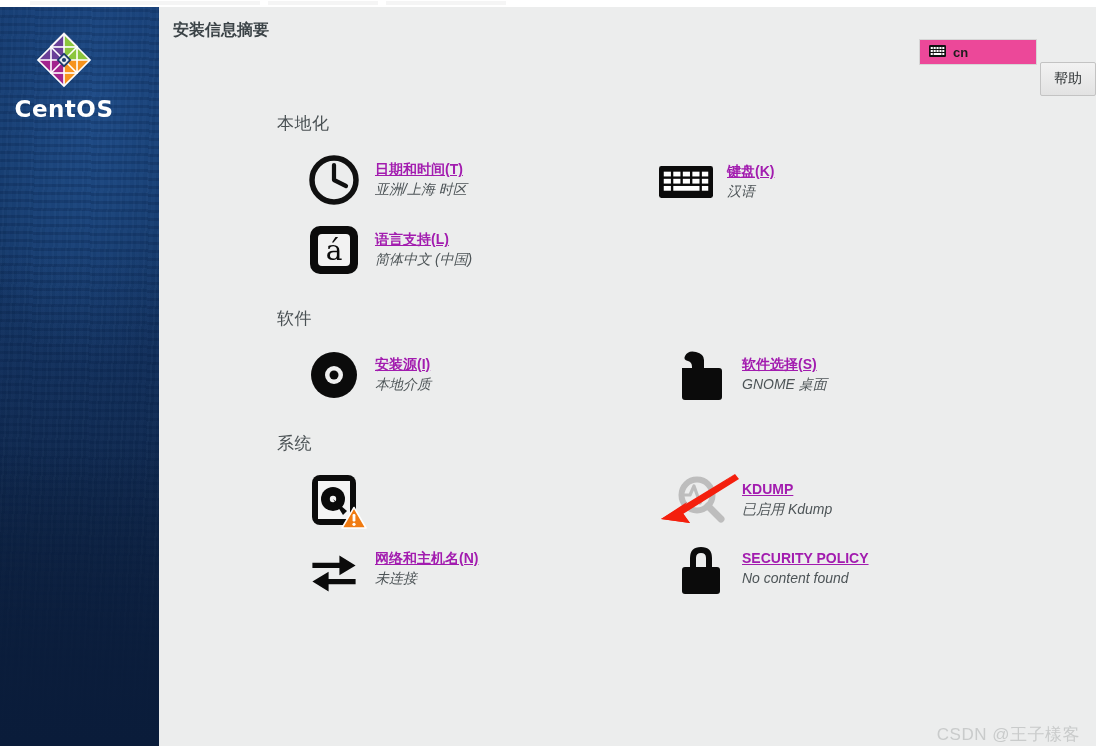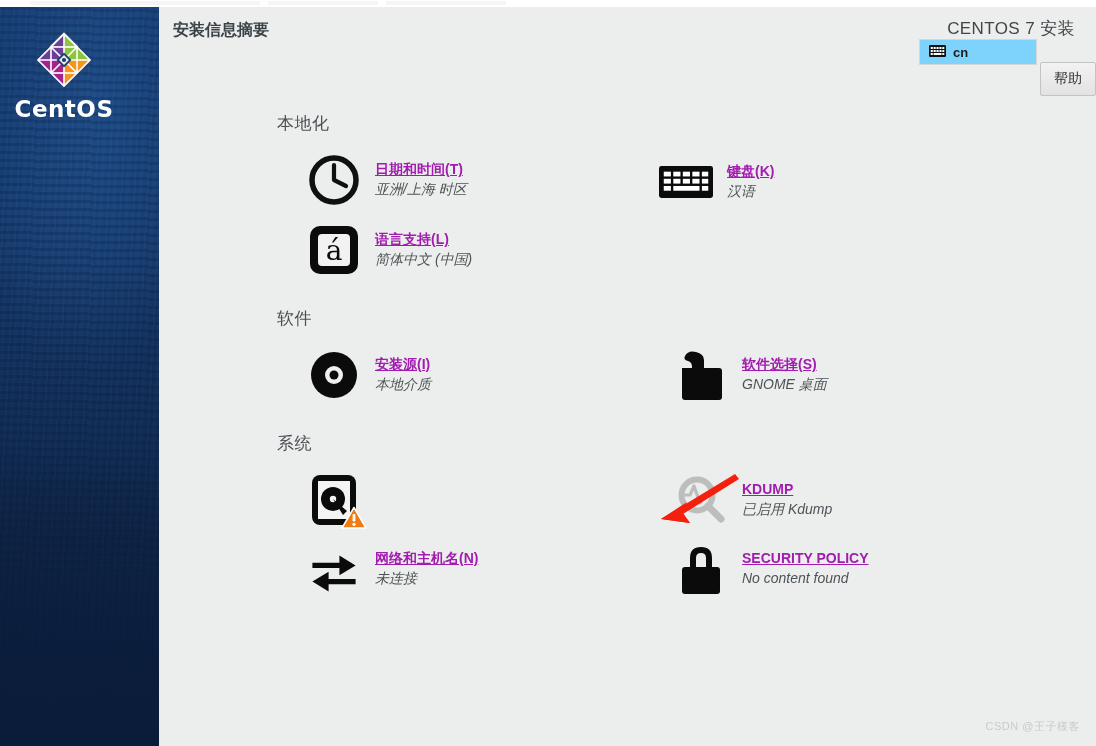--- a/index.html
+++ b/index.html
@@ -127,21 +127,21 @@
     position: absolute;
     right: 0;
     top: 32px;
     height: 26px;
     display: flex;
     align-items: stretch;
   }
   .kbd-indicator {
     width: 118px;
     height: 26px;
-    background: #7dd3fc;
+    background: #ec4899;
     border: 1px solid #d6d6d6;
     display: flex;
     align-items: center;
     gap: 7px;
     padding-left: 9px;
   }
   .kbd-glyph { display: block; }
   .kbd-label {
     font-size: 13px;
     font-weight: bold;
@@ -231,22 +231,22 @@
     top: 638px;
     width: 24px;
     height: 30px;
     pointer-events: none;
   }
 
   
   .watermark {
     position: absolute;
     right: 16px;
-    bottom: 12px;
-    font-size: 11px;
+    bottom: 0;
+    font-size: 17px;
     color: #c9cbcb;
     letter-spacing: .5px;
     user-select: none;
   }
 </style>
 </head>
 <body>
 
 <div id="screen">
 
@@ -305,23 +305,20 @@
         </svg>
       </div>
       <div class="logo-text">CentOS</div>
     </div>
   </div>
 
   <div class="content">
 
     <div class="page-title">安装信息摘要</div>
 
-    <div class="header-right">
-      <div class="product-title">CENTOS 7 安装</div>
-    </div>
 
     <div class="kbd-row">
       <div class="kbd-indicator">
         <span class="kbd-glyph">
           <svg width="17" height="12" viewBox="0 0 17 12">
             <rect x="0" y="0" width="17" height="12" rx="1.3" fill="#111111"></rect>
             <g fill="#ffffff">
               <rect x="1.7" y="2" width="2.1" height="2"></rect>
               <rect x="4.6" y="2" width="2.1" height="2"></rect>
               <rect x="7.5" y="2" width="2.1" height="2"></rect>

